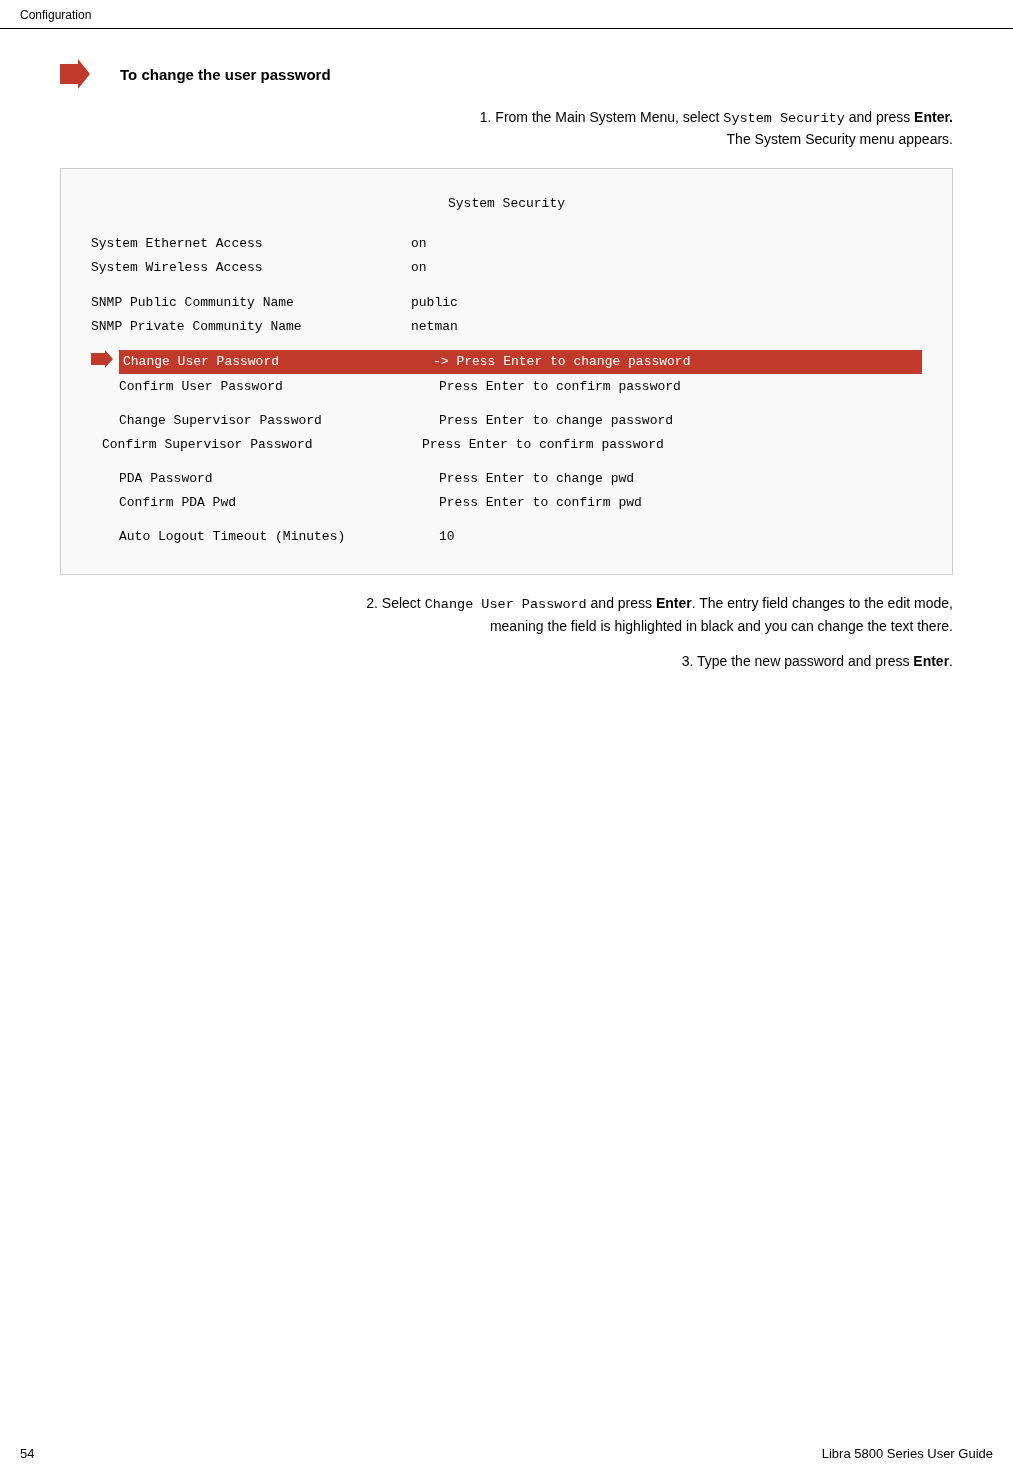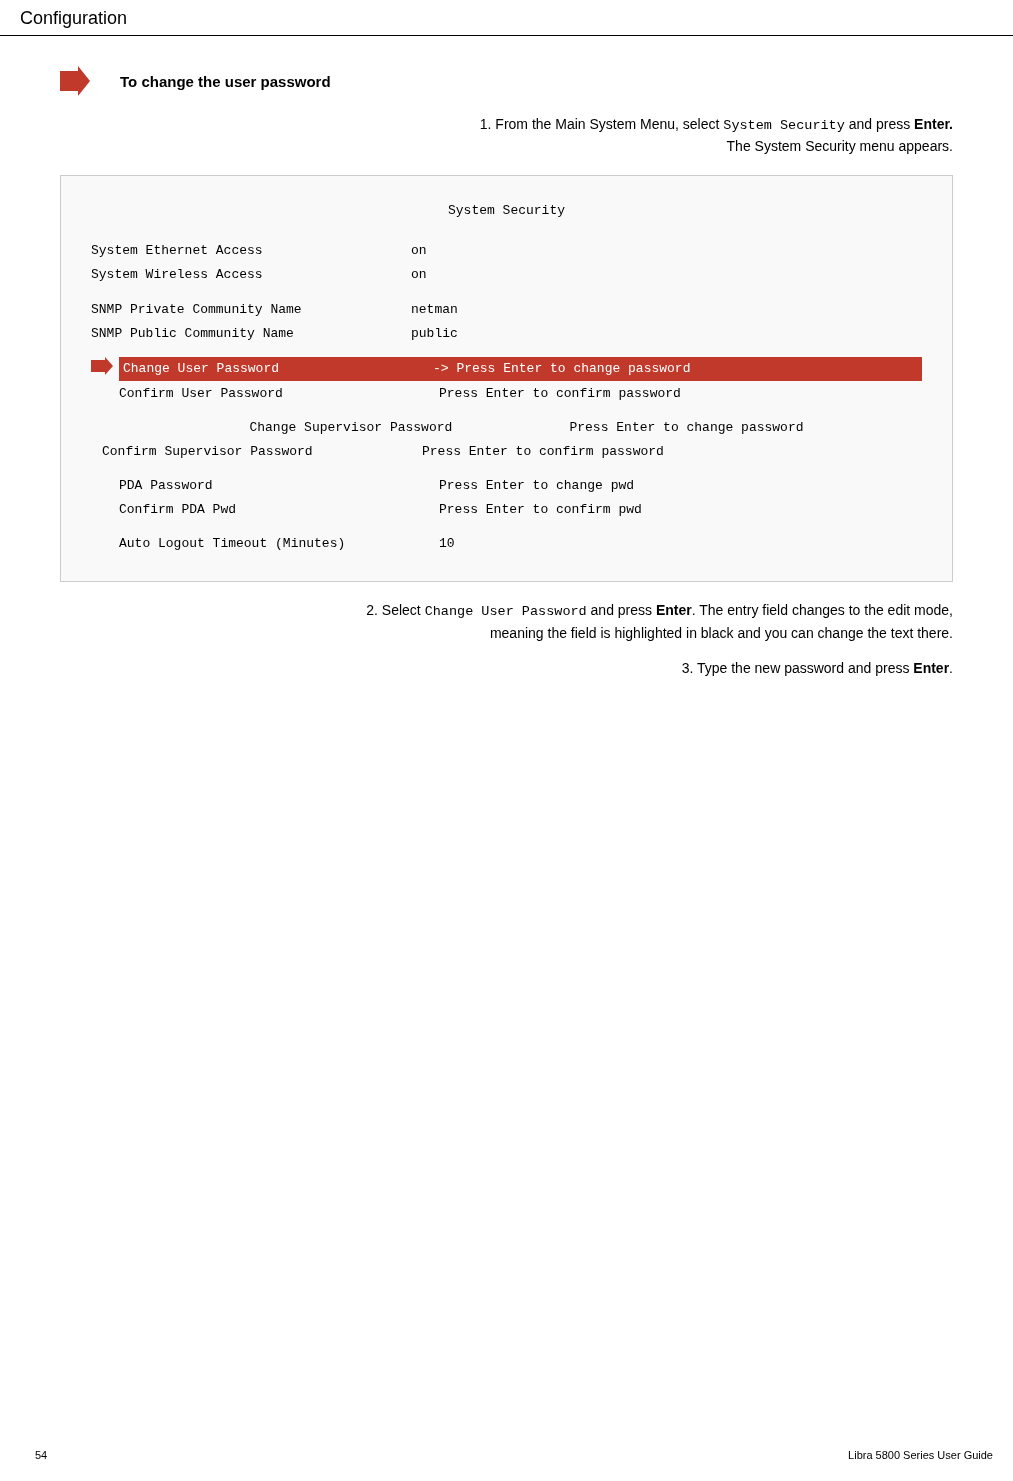--- a/index.html
+++ b/index.html
@@ -14,31 +14,31 @@
       background: #ffffff;
       font-family: Arial, Helvetica, sans-serif;
       font-size: 14px;
       color: #000000;
       position: relative;
     }
 
     .page-header {
       border-bottom: 1px solid #000000;
       padding: 8px 20px 6px 20px;
-      font-size: 18px;
+      font-size: 12px;
     }
 
     .page-footer {
       position: absolute;
       bottom: 20px;
-      left: 35px;
+      left: 20px;
       right: 20px;
       display: flex;
       justify-content: space-between;
-      font-size: 11px;
+      font-size: 13px;
     }
 
     .content {
       padding: 20px 60px 20px 60px;
     }
 
     .section-title-row {
       display: flex;
       align-items: center;
       margin-bottom: 18px;
@@ -147,27 +147,27 @@
     </div>
 
     <div class="screen-row">
       <span class="screen-label">System Wireless Access</span>
       <span class="screen-value">on</span>
     </div>
 
     <div class="group-spacer"></div>
 
     <div class="screen-row">
+      <span class="screen-label">SNMP Public Community Name</span>
+      <span class="screen-value">public</span>
+    </div>
+
+    <div class="screen-row">
       <span class="screen-label">SNMP Private Community Name</span>
       <span class="screen-value">netman</span>
-    </div>
-
-    <div class="screen-row">
-      <span class="screen-label">SNMP Public Community Name</span>
-      <span class="screen-value">public</span>
     </div>
 
     <div class="group-spacer"></div>
 
     <div style="display:flex; align-items:flex-start; margin-bottom:2px;">
       <div style="display:flex; align-items:center; margin-right:6px; flex-shrink:0;">
         <svg width="22" height="18" viewBox="0 0 22 18">
           <rect x="0" y="3" width="14" height="12" fill="#c0392b"></rect>
           <polygon points="14,0 22,9 14,18" fill="#c0392b"></polygon>
         </svg>
@@ -178,21 +178,21 @@
       </div>
     </div>
 
     <div class="screen-row" style="margin-left:28px;">
       <span class="screen-label">Confirm User Password</span>
       <span class="screen-value">   Press Enter to confirm password</span>
     </div>
 
     <div class="group-spacer"></div>
 
-    <div class="screen-row" style="margin-left:40px;justify-content:center;">
+    <div class="screen-row" style="margin-left:28px;">
       <span class="screen-label">Change Supervisor Password</span>
       <span class="screen-value">   Press Enter to change password</span>
     </div>
 
     <div class="screen-row" style="margin-left:11px;">
       <span class="screen-label">Confirm Supervisor Password</span>
       <span class="screen-value">   Press Enter to confirm password</span>
     </div>
 
     <div class="group-spacer"></div>

